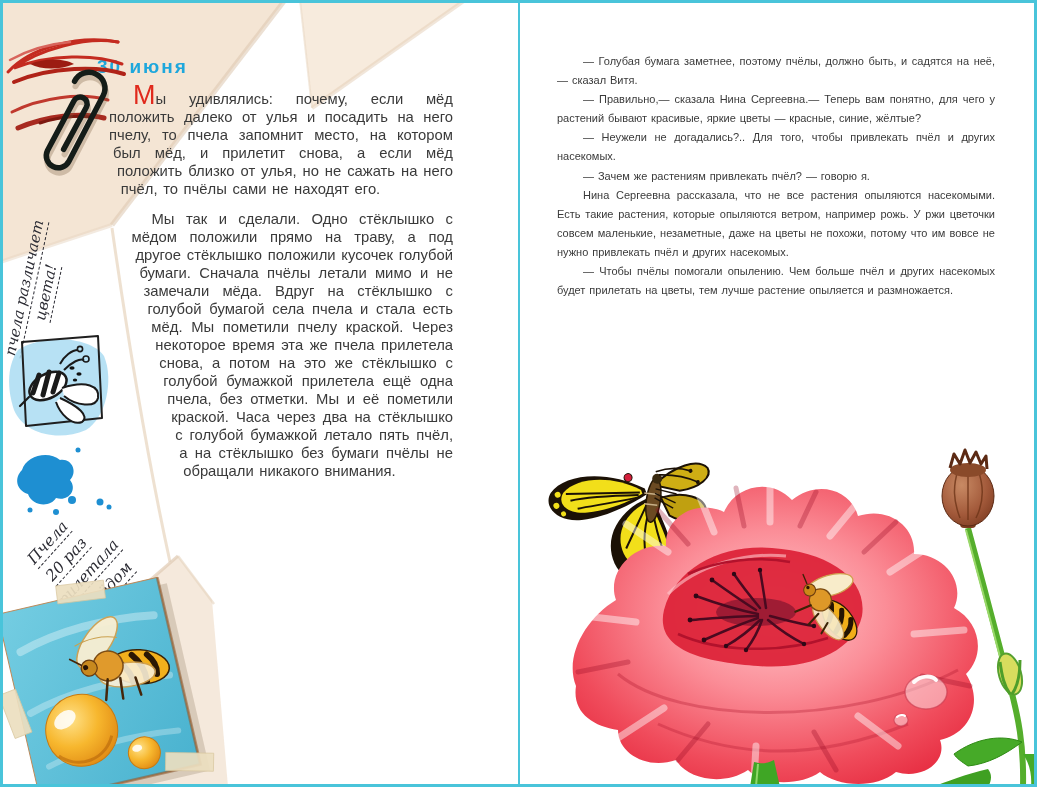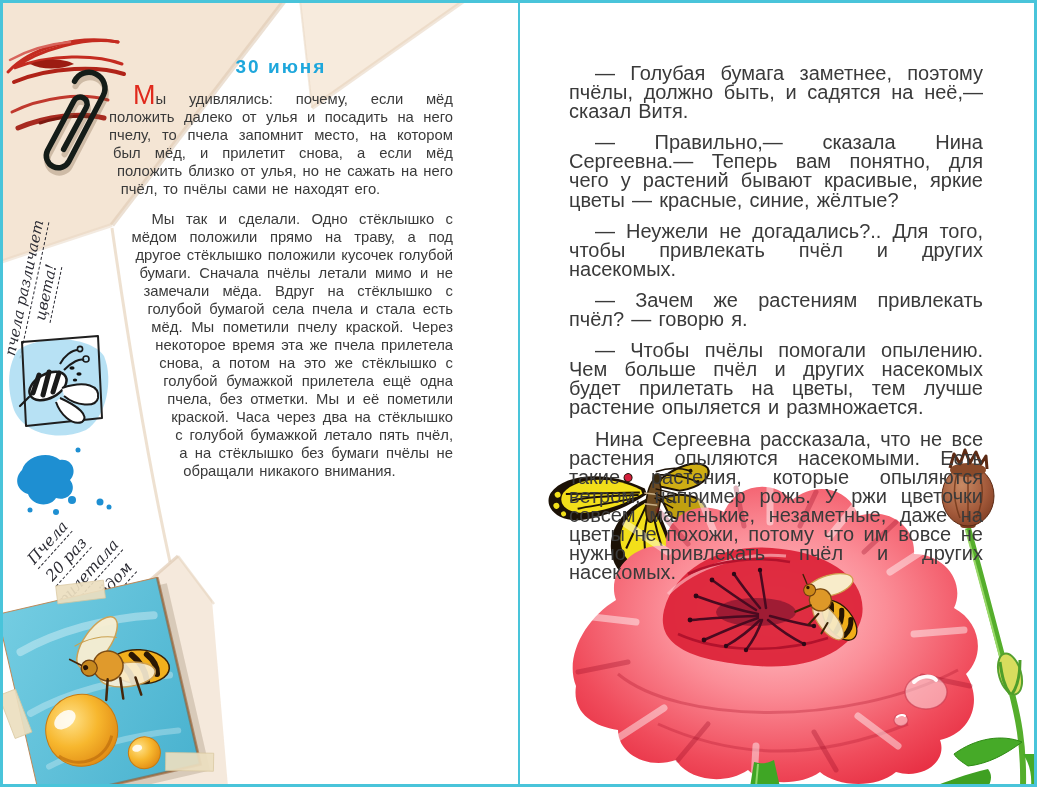--- a/index.html
+++ b/index.html
@@ -8,28 +8,28 @@
     overflow:hidden;font-family:"Liberation Sans",sans-serif;
   }
   .frame{position:absolute;inset:0;border:3px solid var(--border-cyan,#49c4da);pointer-events:none;z-index:60}
   .spine{position:absolute;left:518px;top:0;width:2px;height:100%;background:var(--border-cyan,#49c4da);z-index:55}
   .page{position:absolute;top:0;height:787px}
   .page.left{left:0;width:519px}
   .page.right{left:519px;width:518px}
 
   
   .textcol{position:absolute;left:97px;top:56px;width:368px;color:var(--text-dark,#3a3a3a);z-index:10}
-  .textcol h2{margin:0 0 12px;color:var(--header-blue,#1ea7dc);font-size:19px;font-weight:bold;text-align:center;letter-spacing:2px}
+  .textcol h2{margin:0 0 12px;color:var(--header-blue,#1ea7dc);font-size:19px;font-weight:bold;text-align:left;letter-spacing:2px}
   .shape{float:left;width:122px;height:552px;shape-outside:polygon(0 0,100% 100%,0 100%)}
   .textcol p{margin:12px;font-size:14.8px;line-height:18px;text-align:justify;text-indent:24px;word-spacing:.10em}
   .dropcap{color:var(--dropcap-red,#e0291c);font-size:27px;line-height:0;font-weight:500}
 
   
   .textcol-r{position:absolute;left:38px;top:52px;width:438px;color:var(--text-dark,#3a3a3a);z-index:10}
-  .textcol-r p{margin:12px;font-size:20px;line-height:19.1px;text-align:justify;text-indent:26px;word-spacing:.08em}
+  .textcol-r p{margin:0;font-size:11px;line-height:19.1px;text-align:justify;text-indent:26px;word-spacing:.08em}
 
   
   .handwriting{position:absolute;font-family:"DejaVu Serif",serif;font-style:italic;color:var(--handwriting-dark,#2c2c34);text-align:center;z-index:12}
   .handwriting span{display:block;white-space:nowrap;
     text-decoration:underline;text-decoration-style:dashed;
     text-decoration-thickness:1.2px;text-underline-offset:5px}
   .vert-note{left:-60px;top:268px;width:190px;font-size:15px;line-height:22px;transform:rotate(-78deg)}
   .diag-note{left:6px;top:518px;width:140px;font-size:15.5px;line-height:25px;transform:rotate(-48deg)}
 
   svg.decor{position:absolute;z-index:5}
@@ -167,22 +167,22 @@
     </div>
   </div>
 
   <div class="page right">
 
     <div class="textcol-r">
       <p>— Голубая бумага заметнее, поэтому пчёлы, должно быть, и садятся на неё,— сказал Витя.</p>
       <p>— Правильно,— сказала Нина Сергеевна.— Теперь вам понятно, для чего у растений бывают красивые, яркие цветы — красные, синие, жёлтые?</p>
       <p>— Неужели не догадались?.. Для того, чтобы привлекать пчёл и других насекомых.</p>
       <p>— Зачем же растениям привлекать пчёл? — говорю я.</p>
+      <p>Нина Сергеевна рассказала, что не все растения опыляются насекомыми. Есть такие растения, которые опыляются ветром, например рожь. У ржи цветочки совсем маленькие, незаметные, даже на цветы не похожи, потому что им вовсе не нужно привлекать пчёл и других насекомых.</p>
       <p>— Чтобы пчёлы помогали опылению. Чем больше пчёл и других насекомых будет прилетать на цветы, тем лучше растение опыляется и размножается.</p>
-      <p>Нина Сергеевна рассказала, что не все растения опыляются насекомыми. Есть такие растения, которые опыляются ветром, например рожь. У ржи цветочки совсем маленькие, незаметные, даже на цветы не похожи, потому что им вовсе не нужно привлекать пчёл и других насекомых.</p>
     </div>
 
     <svg class="decor" style="left:-1;top:424" width="519" height="363" viewBox="0 0 519 363">
       <defs>
         <radialGradient id="petalG" cx=".5" cy=".42" r=".72">
           <stop offset="0" stop-color="#ffc9cd"></stop>
             <stop offset=".38" stop-color="#fb8d97"></stop>
           <stop offset=".72" stop-color="#f04c5c"></stop>
             <stop offset="1" stop-color="#e32036"></stop>
         </radialGradient>

